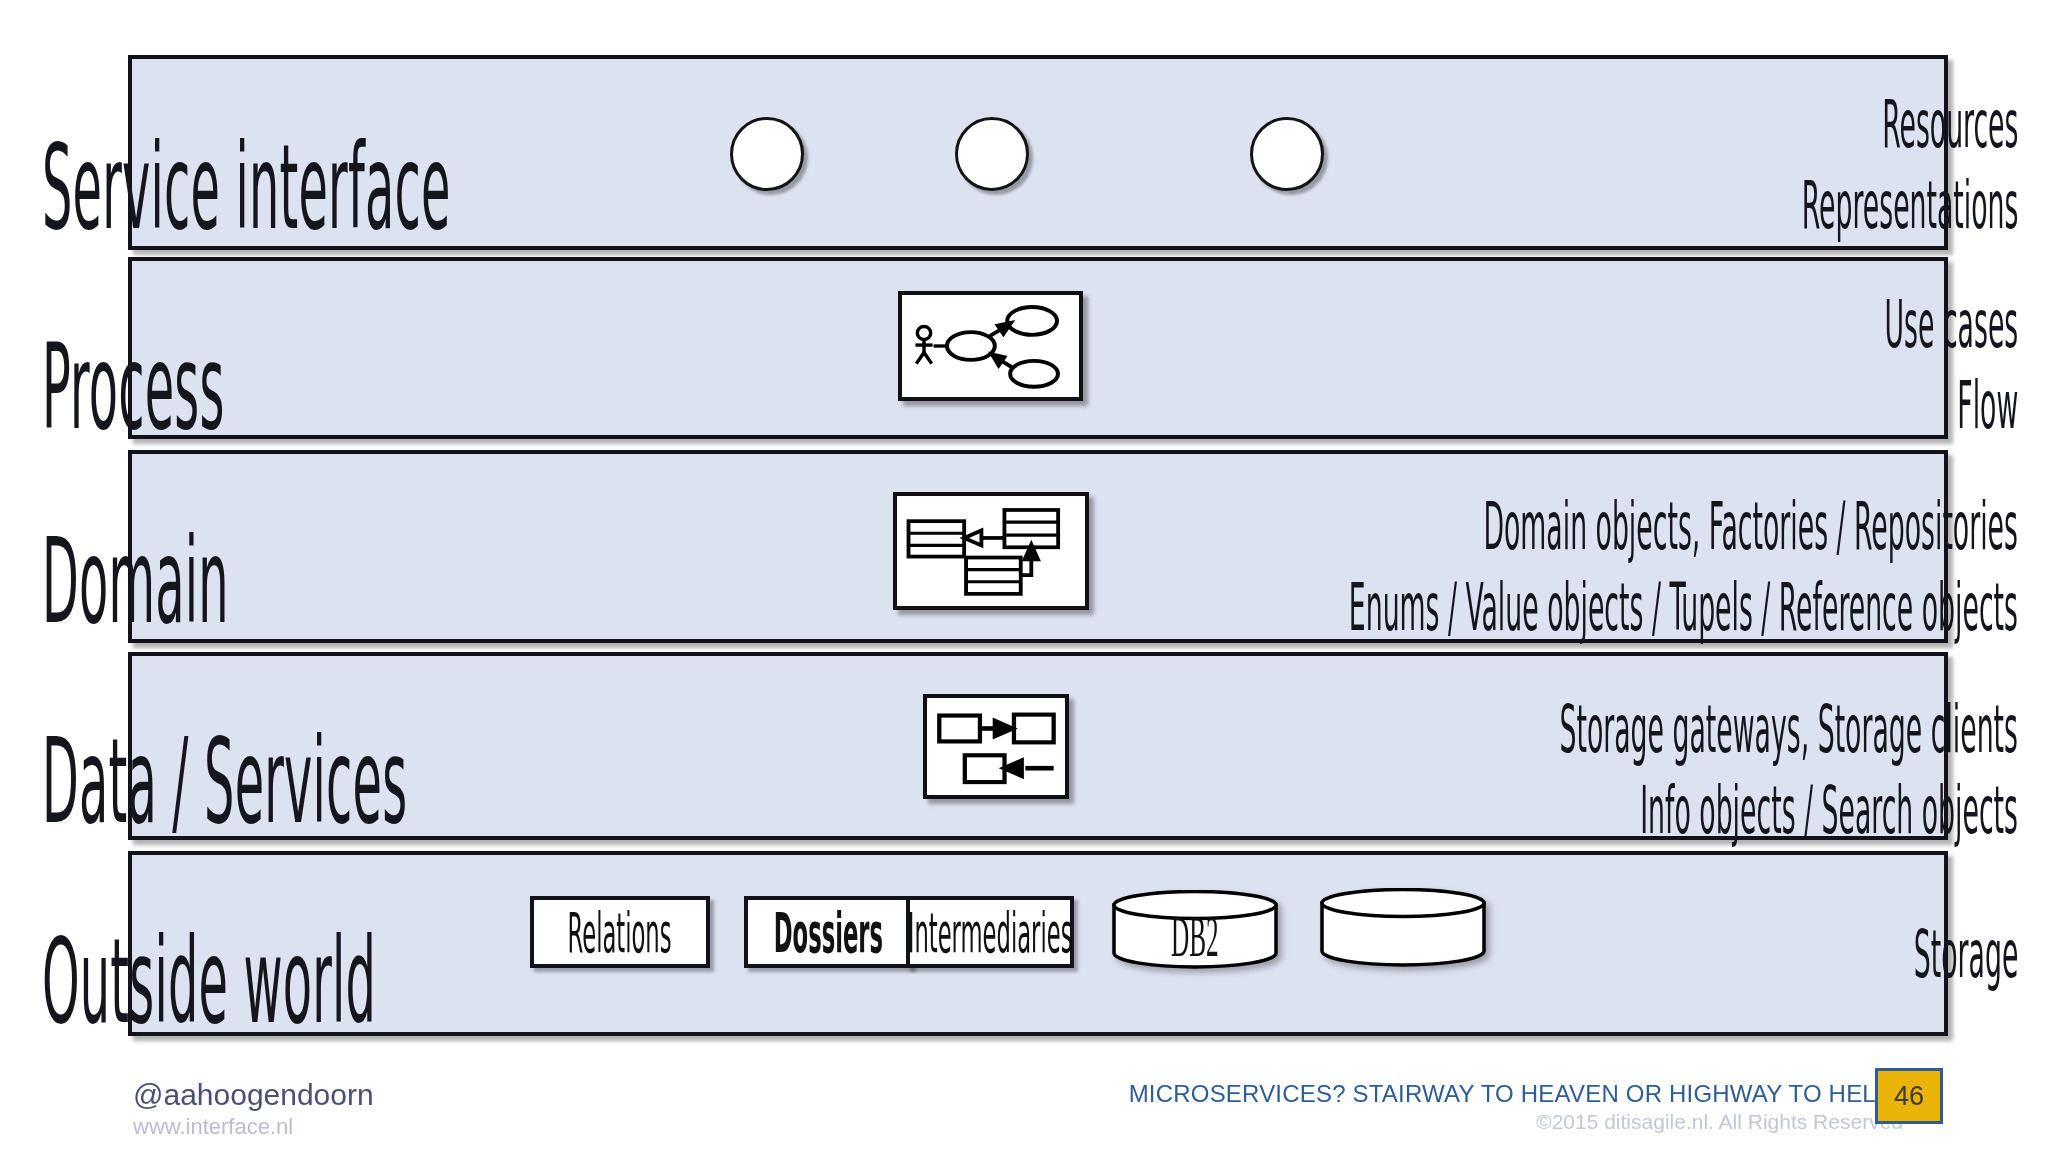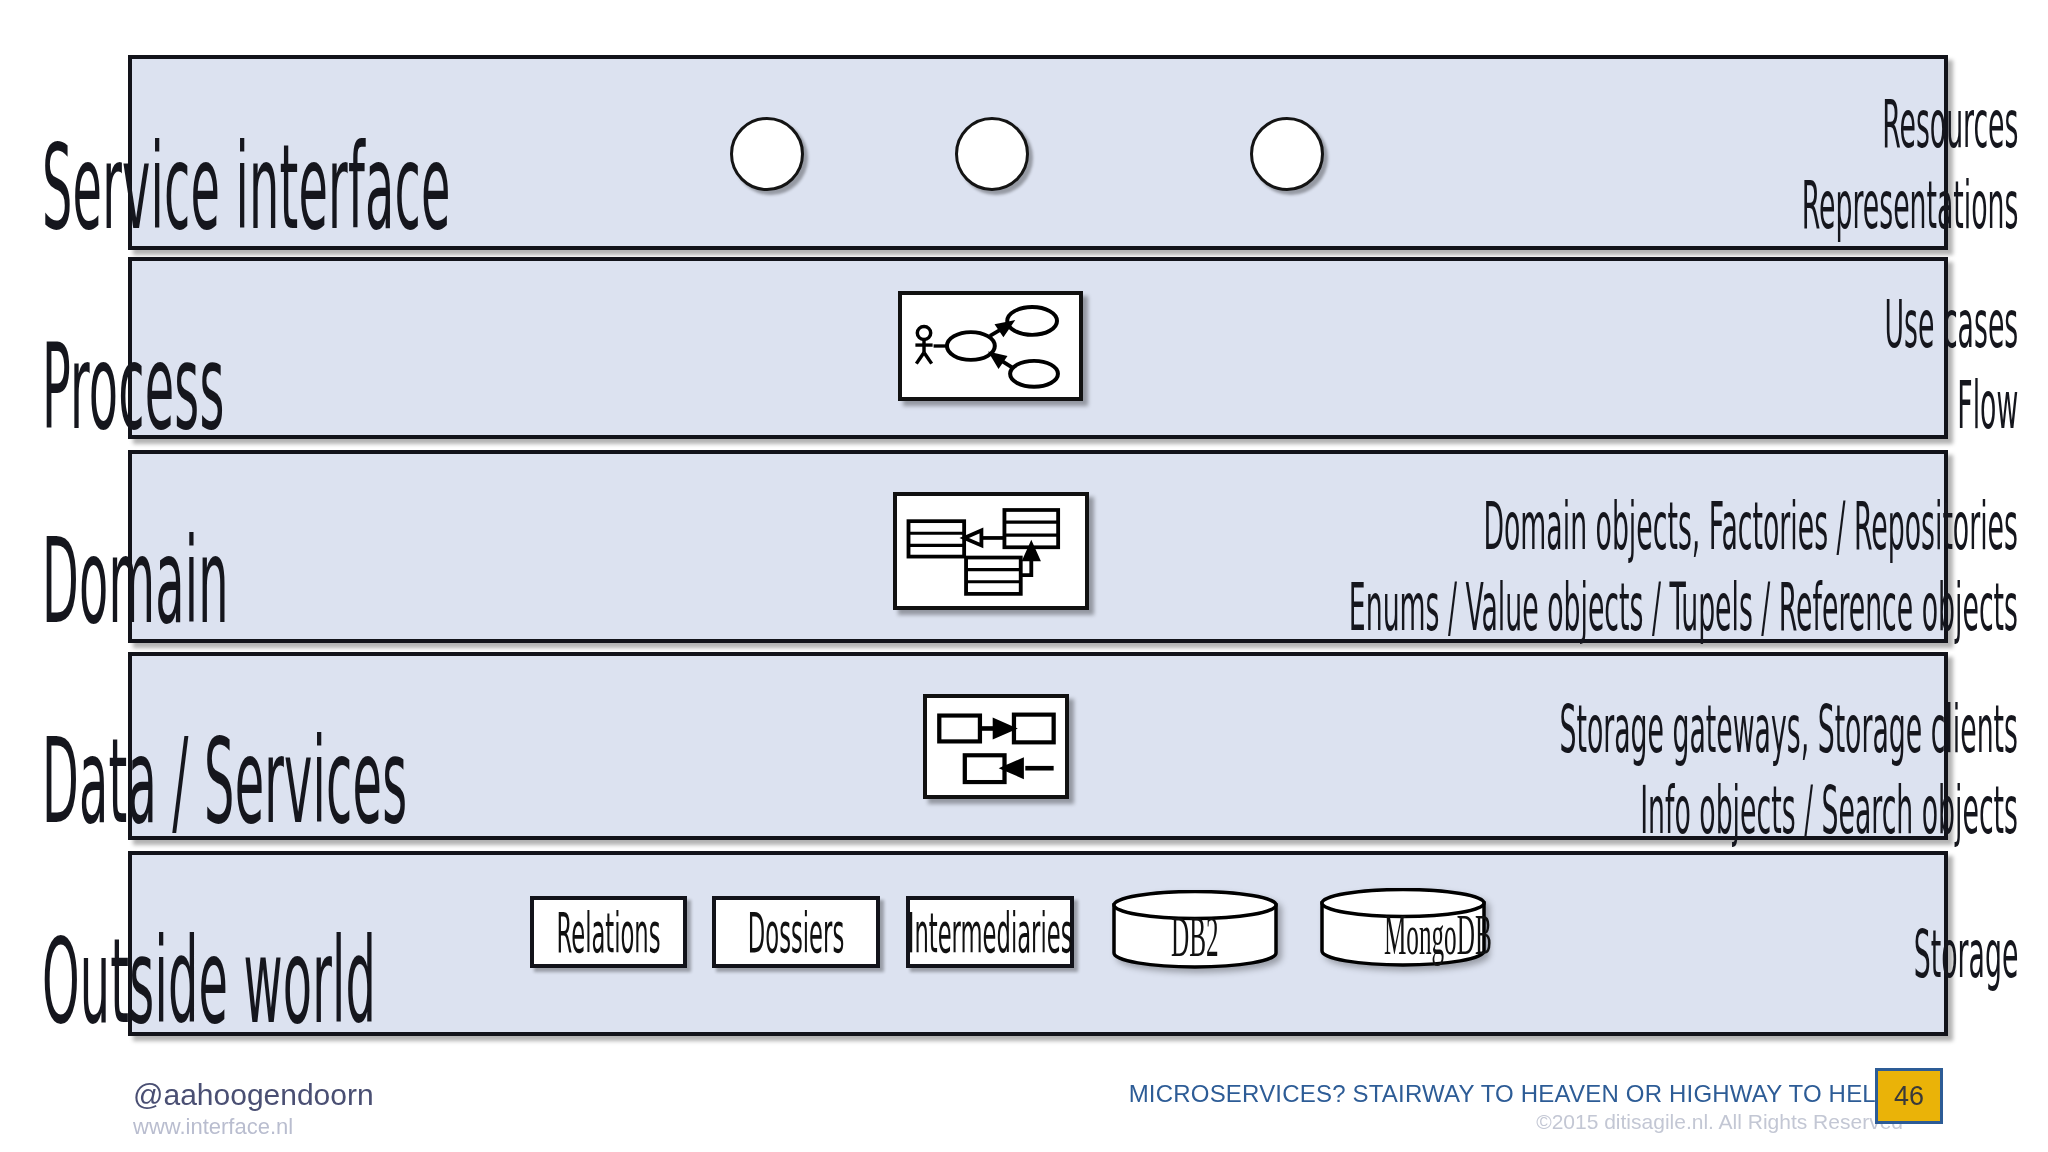--- a/index.html
+++ b/index.html
@@ -256,44 +256,43 @@
     </g>
   </svg>
 </div>
 
 <div class="band" style="left:128px; top:851px; width:1820px; height:185px;"></div>
 <div class="band-title" style="top:912px; font-size:118px;">Outside world</div>
 <div class="band-right" style="top:915px; font-size:66px;">
   <div>Storage</div>
 </div>
 
-<div class="ow-box" style="left:530px; top:896px; width:157px; height:72px;">
+<div class="ow-box" style="left:530px; top:896px; width:180px; height:72px;">
   <span>Relations</span>
 </div>
-<div class="ow-box" style="left:712px; top:896px; width:168px; height:72px;">
+<div class="ow-box" style="left:744px; top:896px; width:168px; height:72px;font-weight:bold;">
   <span>Dossiers</span>
 </div>
 <div class="ow-box" style="left:906px; top:896px; width:168px; height:72px;">
   <span>Intermediaries</span>
 </div>
 
 <div class="cyl" style="left:1110px; top:890px; width:170px; height:82px;">
   <svg width="170" height="82" viewBox="0 0 170 82">
     <path d="M4,15 L4,63 A81,14 0 0 0 166,63 L166,15 Z" fill="#fff" stroke="#000" stroke-width="3.5"></path>
     <ellipse cx="85" cy="15" rx="81" ry="13.5" fill="#fff" stroke="#000" stroke-width="3.5"></ellipse>
   </svg>
   <span><i>DB2</i></span>
 </div>
 
 <div class="cyl" style="left:1318px; top:888px; width:170px; height:82px;">
   <svg width="170" height="82" viewBox="0 0 170 82">
     <path d="M4,15 L4,63 A81,14 0 0 0 166,63 L166,15 Z" fill="#fff" stroke="#000" stroke-width="3.5"></path>
     <ellipse cx="85" cy="15" rx="81" ry="13.5" fill="#fff" stroke="#000" stroke-width="3.5"></ellipse>
   </svg>
-  <span><i>MongoDB</i></span>
 </div>
 
 <div class="footer-left">
   <div class="footer-handle">@aahoogendoorn</div>
   <div class="footer-site">www.interface.nl</div>
 </div>
 <div class="footer-right">
   <div class="footer-title">MICROSERVICES? STAIRWAY TO HEAVEN OR HIGHWAY TO HELL?</div>
   <div class="footer-copy">©2015 ditisagile.nl. All Rights Reserved</div>
 </div>

